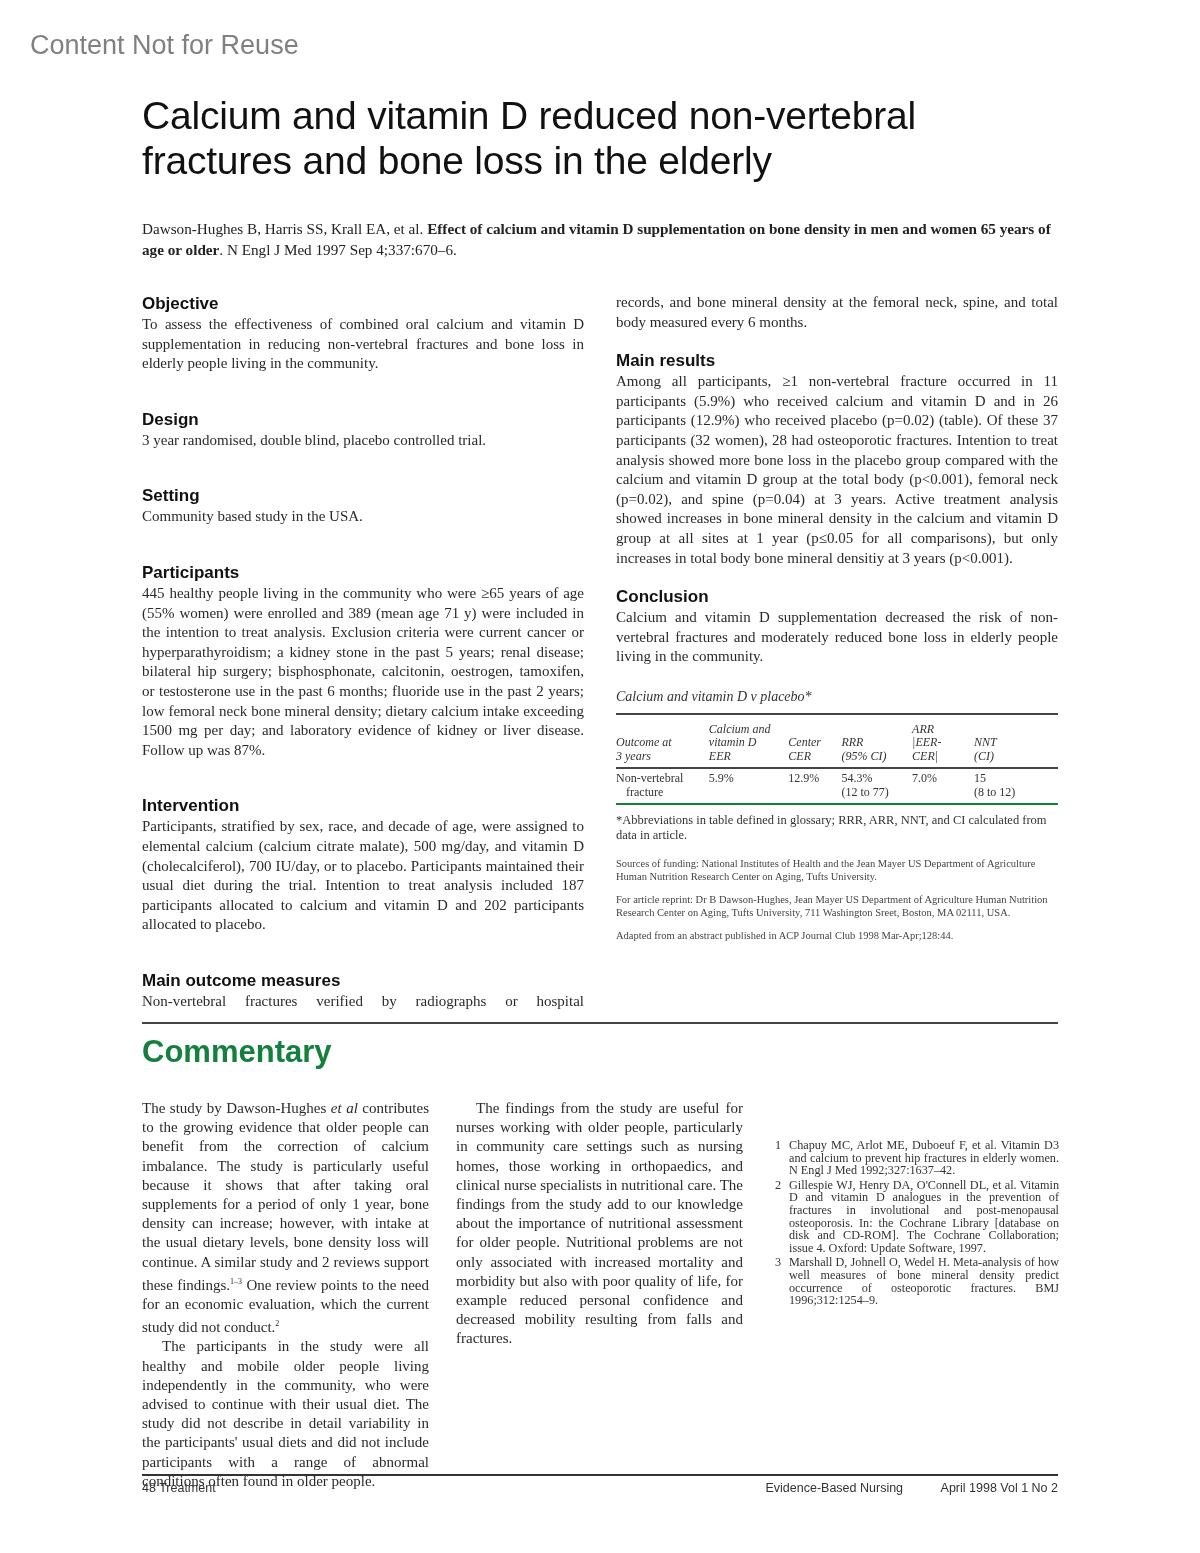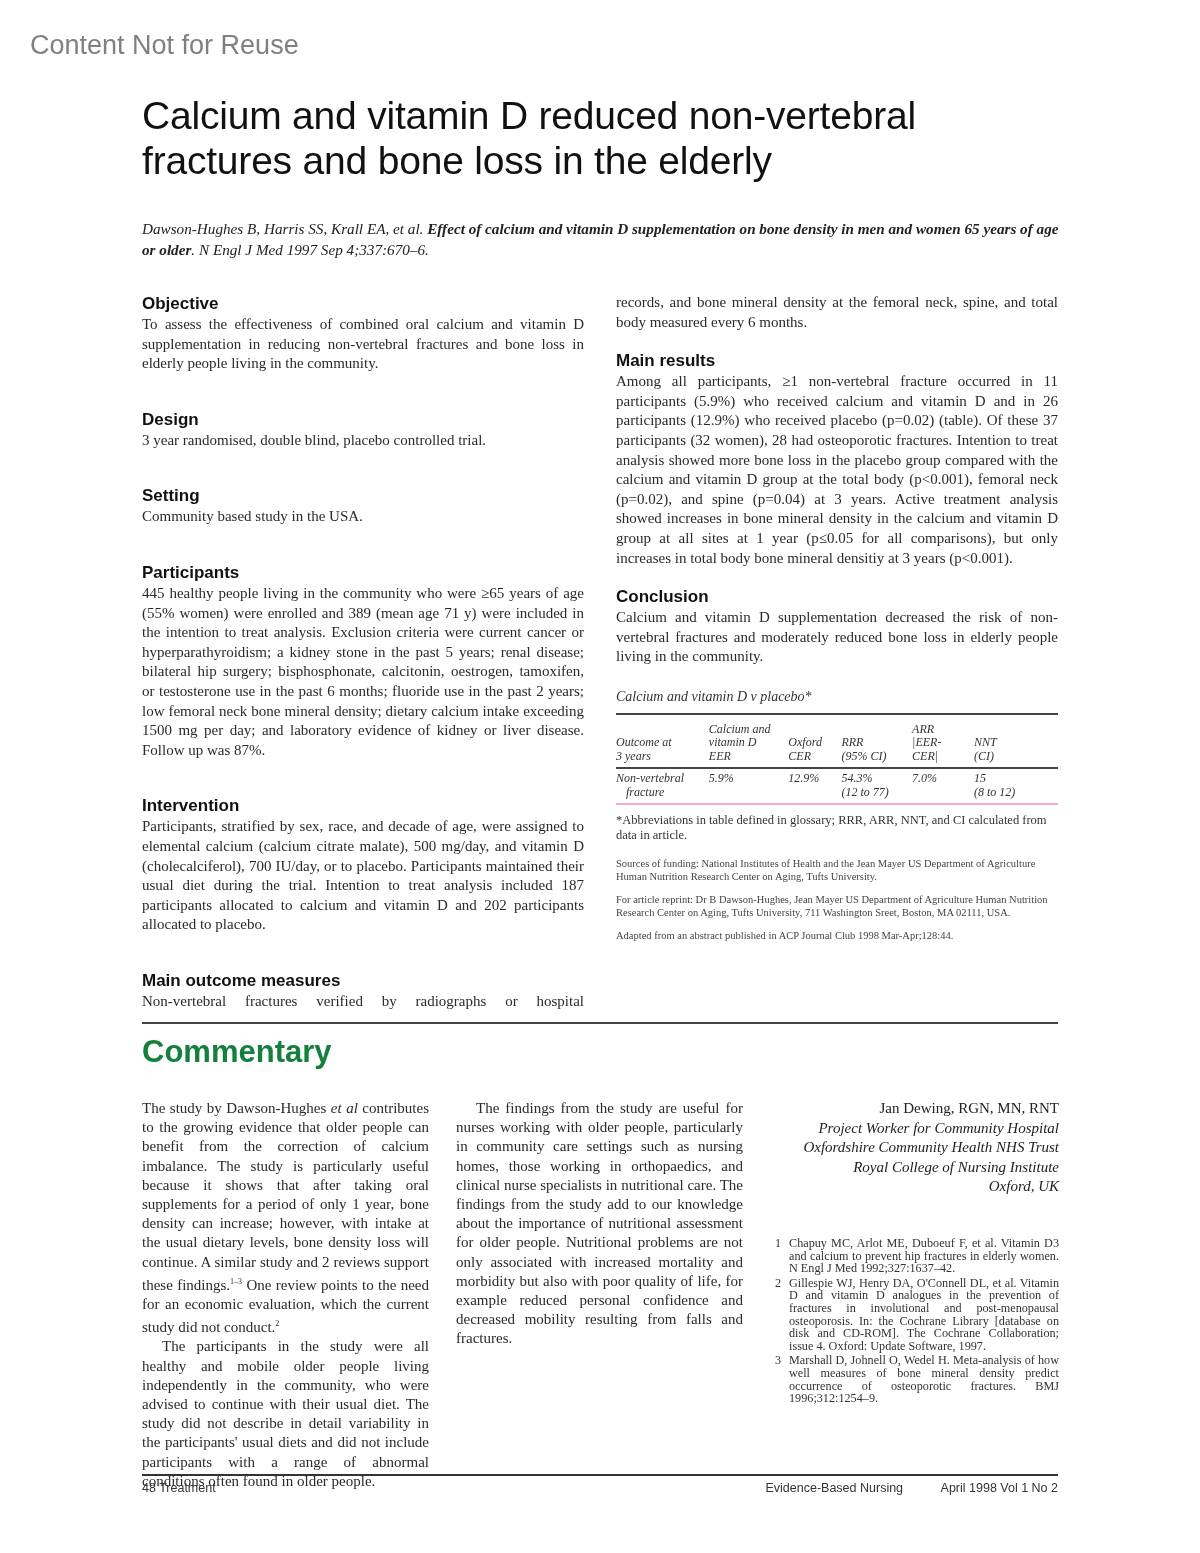--- a/index.html
+++ b/index.html
@@ -4,37 +4,37 @@
 <style>
   html, body { margin: 0; padding: 0; background: #ffffff; }
   body { width: 1200px; height: 1553px; position: relative; overflow: hidden; color: #1a1a1a; }
   .serif { font-family: "Liberation Serif", "DejaVu Serif", serif; }
   .sans { font-family: "Liberation Sans", "DejaVu Sans", sans-serif; }
 
   .watermark { position: absolute; left: 30px; top: 30px; font-size: 27px; color: #808080; }
 
   .title { position: absolute; left: 142px; top: 93px; width: 900px; font-size: 39px; line-height: 45px; color: #111; letter-spacing: -0.2px; }
 
-  .citation { position: absolute; left: 142px; top: 218px; width: 920px; font-size: 15.2px; line-height: 21px; font-style: italic; color: #222; }
+  .citation { position: absolute; left: 142px; top: 218px; width: 920px; font-size: 15.2px; line-height: 21px; color: #222; }
   .citation b { font-weight: bold; }
 
   .abstract { position: absolute; left: 142px; top: 293px; width: 916px; display: flex; justify-content: space-between; }
   .col-left { width: 442px; }
   .col-right { width: 442px; }
 
   .sec-h { font-size: 17px; font-weight: bold; color: #111; margin: 0; line-height: 22px; }
   .sec-p { font-size: 15px; line-height: 19.6px; text-align: justify; margin: 0; color: #2a2a2a; }
   .sec { margin-bottom: 35px; }
 
   .tbl-cap { font-size: 14px; font-style: italic; color: #333; margin: 4px 0 8px 0; }
   table.results { width: 100%; border-collapse: collapse; font-size: 12px; line-height: 13.5px; color: #333; }
   table.results thead tr { border-top: 2px solid #444; border-bottom: 2px solid #444; }
   table.results th { font-style: italic; font-weight: normal; text-align: left; vertical-align: bottom; padding: 8px 4px 4px 0; margin-top: 12px; }
   table.results td { vertical-align: top; padding: 3px 4px 4px 0; }
-  table.results tbody tr { border-bottom: 2px solid #f9a8d4; font-style: italic; }
+  table.results tbody tr { border-bottom: 2px solid #15803d; }
   .indent { padding-left: 10px; display: block; }
 
   .tbl-note { font-size: 12.5px; line-height: 15px; margin: 8px 0 14px 0; color: #333; }
   .small-note { font-size: 10.5px; line-height: 13px; color: #444; margin: 0 0 10px 0; }
 
   .rule { position: absolute; left: 142px; top: 1022px; width: 916px; border-top: 2px solid #444; }
   .comm-h { position: absolute; left: 142px; top: 1034px; font-size: 31px; font-weight: bold; color: #15803d; }
 
   .comm { position: absolute; top: 1099px; font-size: 15px; line-height: 19.2px; text-align: justify; color: #2a2a2a; }
   .comm p { margin: 0; }
@@ -116,21 +116,21 @@
     <table class="results serif">
       <thead>
         <tr>
           <th style="width:21%">
             <span>Outcome at</span><br><span>3 years</span>
           </th>
           <th style="width:18%">
             <span>Calcium and</span><br><span>vitamin D</span><br><span>EER</span>
           </th>
           <th style="width:12%">
-            <span>Oxford</span><br><span>CER</span>
+            <span>Center</span><br><span>CER</span>
           </th>
           <th style="width:16%">
             <span>RRR</span><br><span>(95% CI)</span>
           </th>
           <th style="width:14%">
             <span>ARR</span><br><span>|EER-</span><br><span>CER|</span>
           </th>
           <th>
             <span>NNT</span><br><span>(CI)</span>
           </th>
@@ -167,27 +167,20 @@
 <div class="comm c1 serif">
   <p><span>The study by Dawson-Hughes </span><i>et al</i><span> contributes to the growing evidence that older people can benefit from the correction of calcium imbalance. The study is particularly useful because it shows that after taking oral supplements for a period of only 1 year, bone density can increase; however, with intake at the usual dietary levels, bone density loss will continue. A similar study and 2 reviews support these findings.</span><sup style="font-size:8px">1–3</sup><span> One review points to the need for an economic evaluation, which the current study did not conduct.</span><sup style="font-size:8px">2</sup></p>
   <p>The participants in the study were all healthy and mobile older people living independently in the community, who were advised to continue with their usual diet. The study did not describe in detail variability in the participants' usual diets and did not include participants with a range of abnormal conditions often found in older people.</p>
 </div>
 
 <div class="comm c2 serif" style="top:1099px;">
   <p style="text-indent:20px">The findings from the study are useful for nurses working with older people, particularly in community care settings such as nursing homes, those working in orthopaedics, and clinical nurse specialists in nutritional care. The findings from the study add to our knowledge about the importance of nutritional assessment for older people. Nutritional problems are not only associated with increased mortality and morbidity but also with poor quality of life, for example reduced personal confidence and decreased mobility resulting from falls and fractures.</p>
 </div>
 
 <div class="comm c3 serif">
-  <div class="author">
-    <div class="name">Jan Dewing, RGN, MN, RNT</div>
-    <div class="aff">Project Worker for Community Hospital</div>
-    <div class="aff">Oxfordshire Community Health NHS Trust</div>
-    <div class="aff">Royal College of Nursing Institute</div>
-    <div class="aff">Oxford, UK</div>
-  </div>
   <div class="refs">
     <div class="ref">
       <span class="num">1</span>
       <span class="txt">Chapuy MC, Arlot ME, Duboeuf F, et al. Vitamin D3 and calcium to prevent hip fractures in elderly women. N Engl J Med 1992;327:1637–42.</span>
     </div>
     <div class="ref">
       <span class="num">2</span>
       <span class="txt">Gillespie WJ, Henry DA, O'Connell DL, et al. Vitamin D and vitamin D analogues in the prevention of fractures in involutional and post-menopausal osteoporosis. In: the Cochrane Library [database on disk and CD-ROM]. The Cochrane Collaboration; issue 4. Oxford: Update Software, 1997.</span>
     </div>
     <div class="ref">

